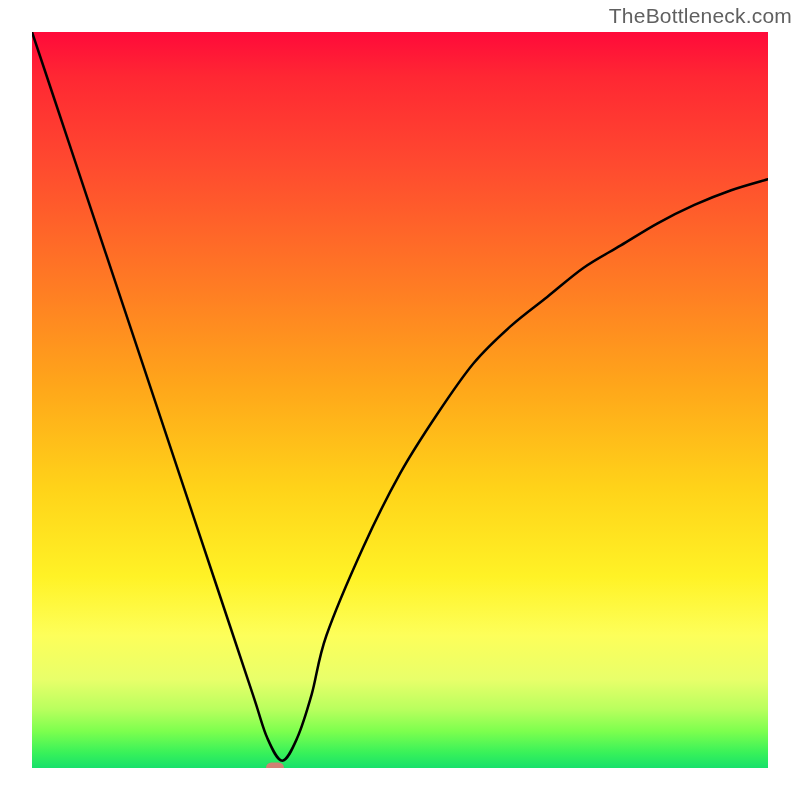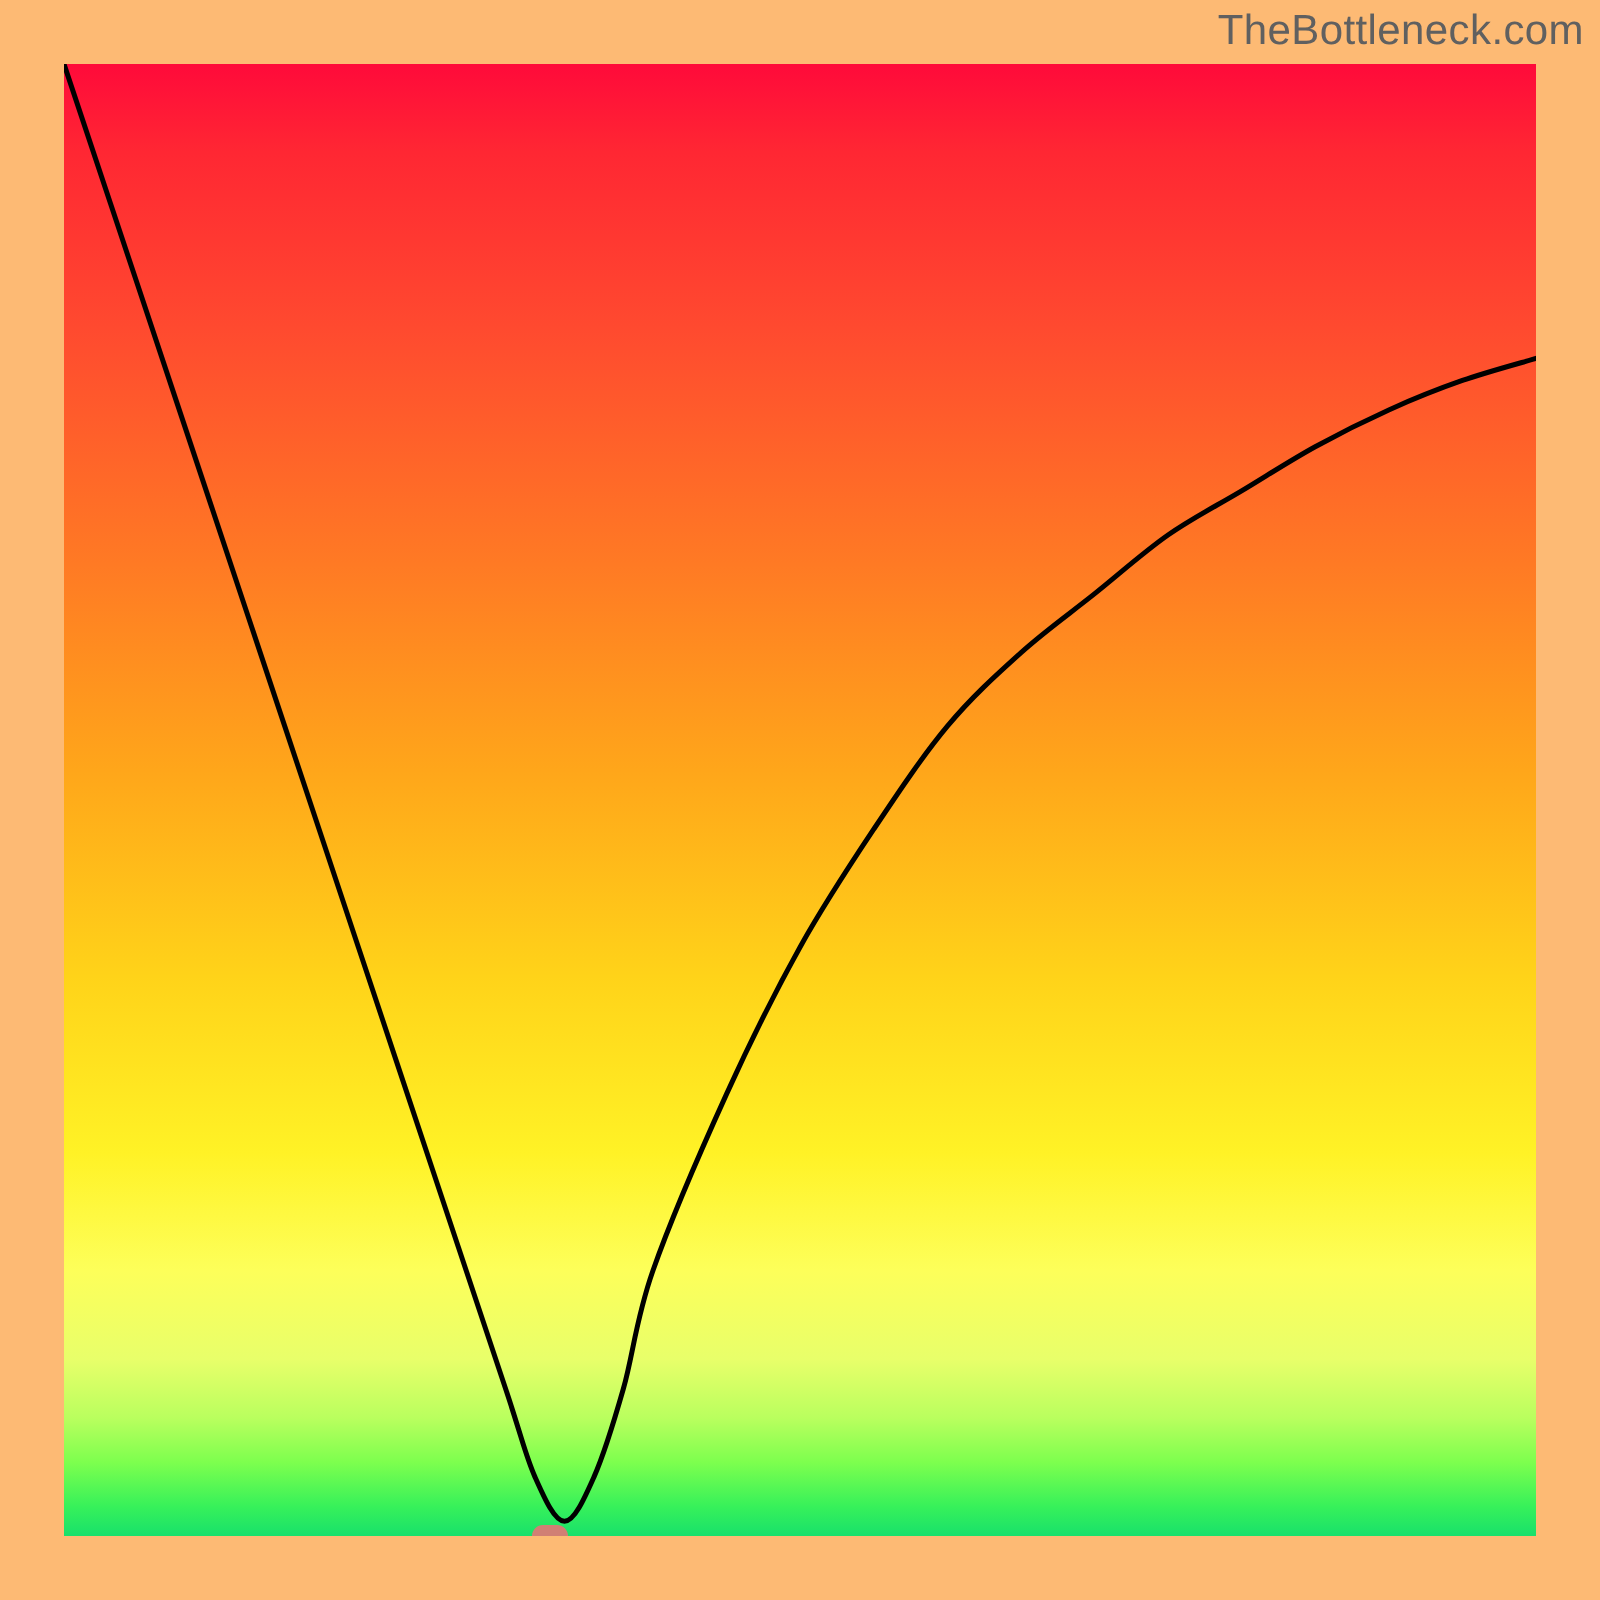--- a/index.html
+++ b/index.html
@@ -10,21 +10,21 @@
     background: #000;
     overflow: hidden;
     font-family: Arial, Helvetica, sans-serif;
   }
   .frame {
     position: absolute;
     left: 0;
     top: 0;
     width: 800px;
     height: 800px;
-    background: #fdba74;
+    background: #ffffff;
   }
   .plot {
     position: absolute;
     left: 32px;
     top: 32px;
     width: 736px;
     height: 736px;
     overflow: hidden;
     
     background: linear-gradient(

